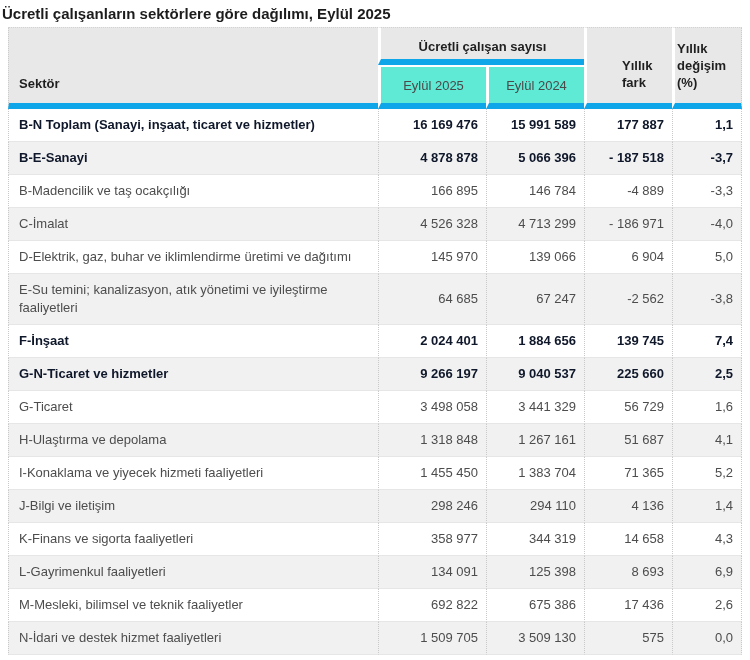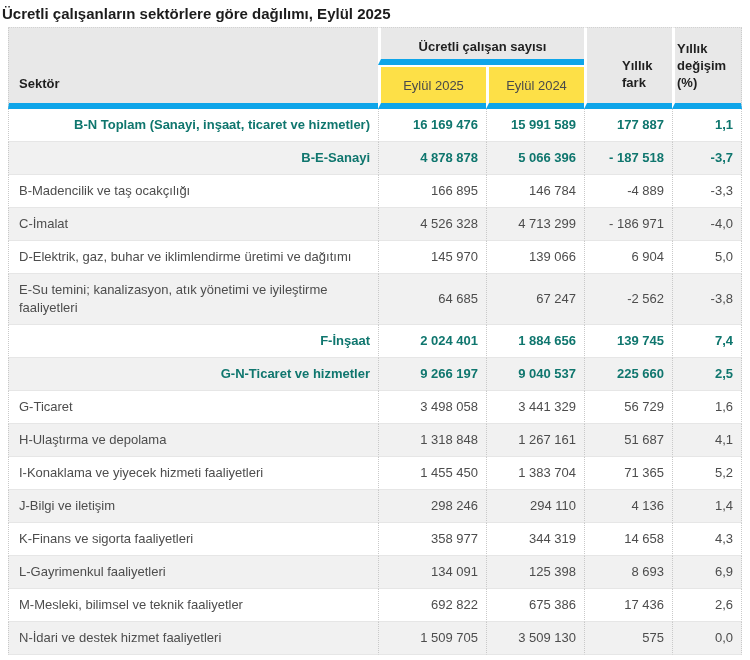--- a/index.html
+++ b/index.html
@@ -65,21 +65,21 @@
   .wrapbox {
     display: inline-block;
     text-align: left;
     line-height: 17px;
     white-space: normal;
   }
   .wb-diff { width: 42px; }
   .wb-pct  { width: 56px; }
 
   th.th-sub {
-    background: #fde047;
+    background: #5eead4;
     font-weight: 400;
     color: #4a4a4a;
     text-align: center;
     vertical-align: middle;
     border-top: 2px solid #ffffff;
     border-left: 3px solid #ffffff;
   }
 
   
   tbody td {
@@ -97,22 +97,21 @@
     text-align: left;
     padding-left: 10px;
     border-left: 1px dotted #c9c9c9;
   }
   tbody td.c-num { text-align: right; }
   tbody td:last-child { border-right: 1px dotted #c9c9c9; }
 
   tbody tr.alt td { background: #f1f1f1; }
   tbody tr.bold td {
     font-weight: 700;
-    color: #0f766e;
-    text-align: right;
+    color: #0f172a;
   }
 </style>
 </head>
 <body>
 
 <div class="page">
   <h1 class="title">Ücretli çalışanların sektörlere göre dağılımı, Eylül 2025</h1>
 
   <table class="stats">
     <colgroup>

